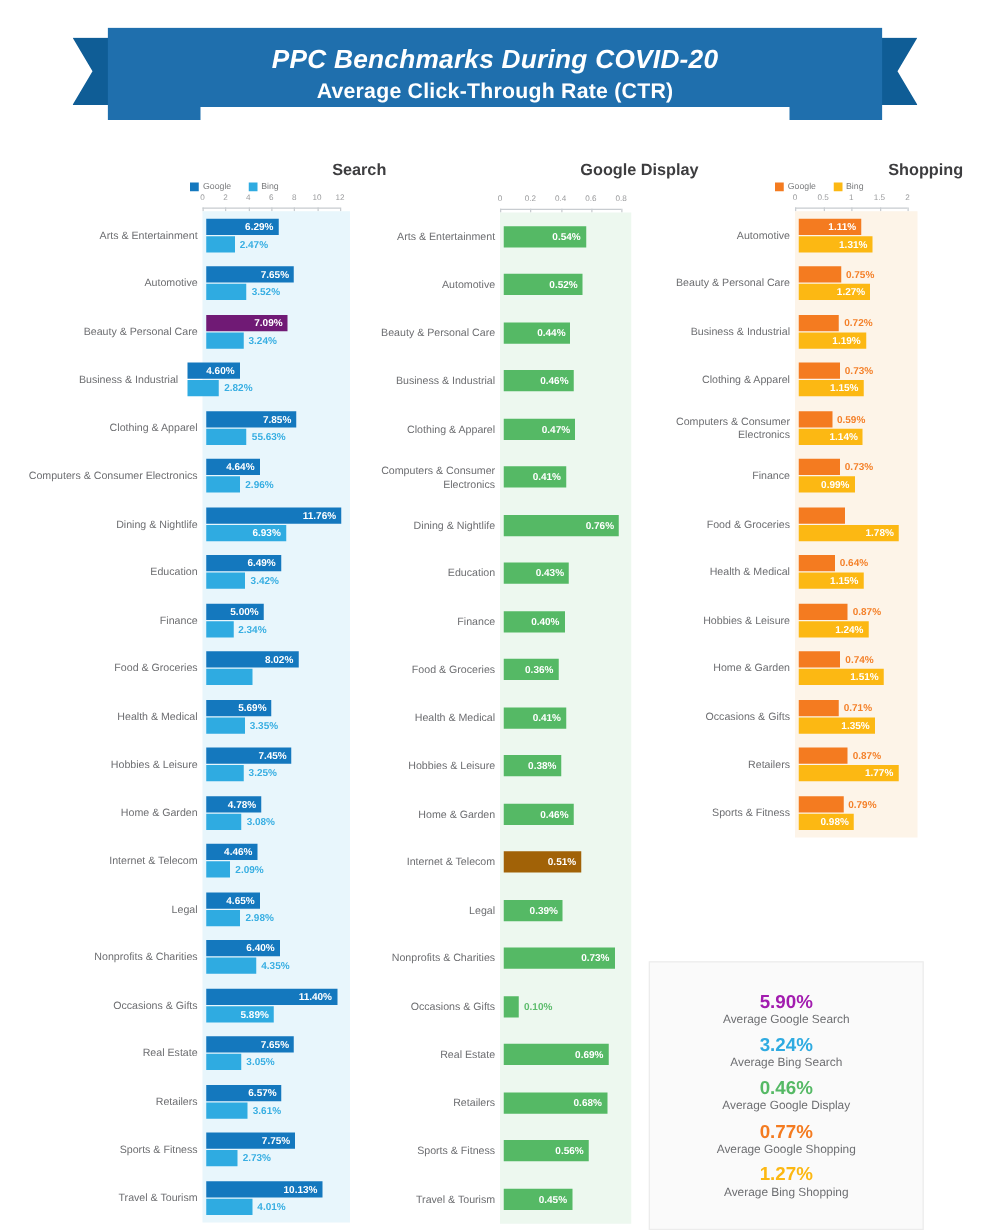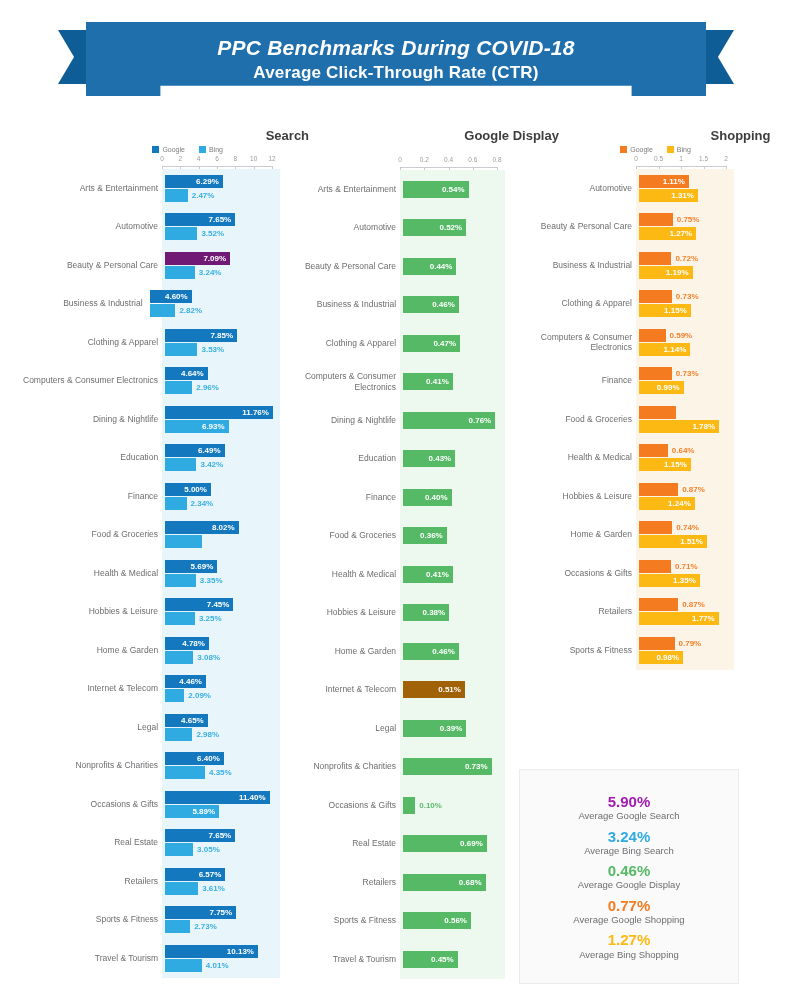--- a/index.html
+++ b/index.html
@@ -53,21 +53,21 @@
 </style>
 </head>
 <body>
 
 <div class="banner-wrap">
   <div class="ribbon-tail left"></div>
   <div class="ribbon-tail right"></div>
   <div class="ribbon-notch left"></div>
   <div class="ribbon-notch right"></div>
   <div class="ribbon-main">
-    <div class="banner-line1">PPC Benchmarks During COVID-18</div>
+    <div class="banner-line1">PPC Benchmarks During COVID-20</div>
     <div class="banner-line2">Average Click-Through Rate (CTR)</div>
   </div>
 </div>
 
 <div id="panels-root">
     <div class="panel" style="left: 14px; top: 128px; width: 266px;">
       <div class="panel-title" style="margin-left: 59px; width: 100%; padding-left: 81.4px; text-align: center;">Search</div>
       <div class="legend" style="padding-left: 81.4px;">
         <div class="legend-item">
           <span class="swatch" style="background: rgb(20, 120, 190);"></span>
@@ -143,21 +143,21 @@
             </div>
           </div>
         </div>
         <div class="row" style="position: absolute; top: 154px; left: 0px; right: 0px; height: 38.5px;">
           <div class="row-label" style="width: 148px;">Clothing &amp; Apparel</div>
           <div style="position: relative; width: 118px; height: 100%;">
             <div class="bar" style="left: 0px; top: 5.75px; width: 71.9583px; height: 13px; background: rgb(20, 120, 190);">
               <span class="bar-val inside">7.85%</span>
             </div>
             <div class="bar" style="left: 0px; top: 19.75px; width: 32.3583px; height: 13px; background: rgb(47, 171, 225);">
-              <span class="bar-val outside" style="color: rgb(47, 171, 225); opacity: 0.95;">3.53%</span>
+              <span class="bar-val outside" style="color: rgb(47, 171, 225); opacity: 0.95;">55.63%</span>
             </div>
           </div>
         </div>
         <div class="row" style="position: absolute; top: 192.5px; left: 0px; right: 0px; height: 38.5px;">
           <div class="row-label" style="width: 148px;">Computers &amp; Consumer Electronics</div>
           <div style="position: relative; width: 118px; height: 100%;">
             <div class="bar" style="left: 0px; top: 5.75px; width: 42.5333px; height: 13px; background: rgb(20, 120, 190);">
               <span class="bar-val inside">4.64%</span>
             </div>
             <div class="bar" style="left: 0px; top: 19.75px; width: 27.1333px; height: 13px; background: rgb(47, 171, 225);">
@@ -458,21 +458,21 @@
           <div class="row-label" style="width: 132px;">Internet &amp; Telecom</div>
           <div style="position: relative; width: 105px; height: 100%;">
             <div class="bar" style="left: 0px; top: 10.75px; width: 61.8375px; height: 17px; background: #a16207;">
               <span class="bar-val inside">0.51%</span>
             </div>
           </div>
         </div>
         <div class="row" style="position: absolute; top: 539px; left: 0px; right: 0px; height: 38.5px;">
           <div class="row-label" style="width: 132px;">Legal</div>
           <div style="position: relative; width: 105px; height: 100%;">
-            <div class="bar" style="left: 0px; top: 10.75px; width: 47.2875px; height: 17px; background: rgb(85, 185, 101); padding-left: 16px;">
+            <div class="bar" style="left: 0px; top: 10.75px; width: 47.2875px; height: 17px; background: rgb(85, 185, 101);">
               <span class="bar-val inside">0.39%</span>
             </div>
           </div>
         </div>
         <div class="row" style="position: absolute; top: 577.5px; left: 0px; right: 0px; height: 38.5px;">
           <div class="row-label" style="width: 132px;">Nonprofits &amp; Charities</div>
           <div style="position: relative; width: 105px; height: 100%;">
             <div class="bar" style="left: 0px; top: 10.75px; width: 88.5125px; height: 17px; background: rgb(85, 185, 101);">
               <span class="bar-val inside">0.73%</span>
             </div>

